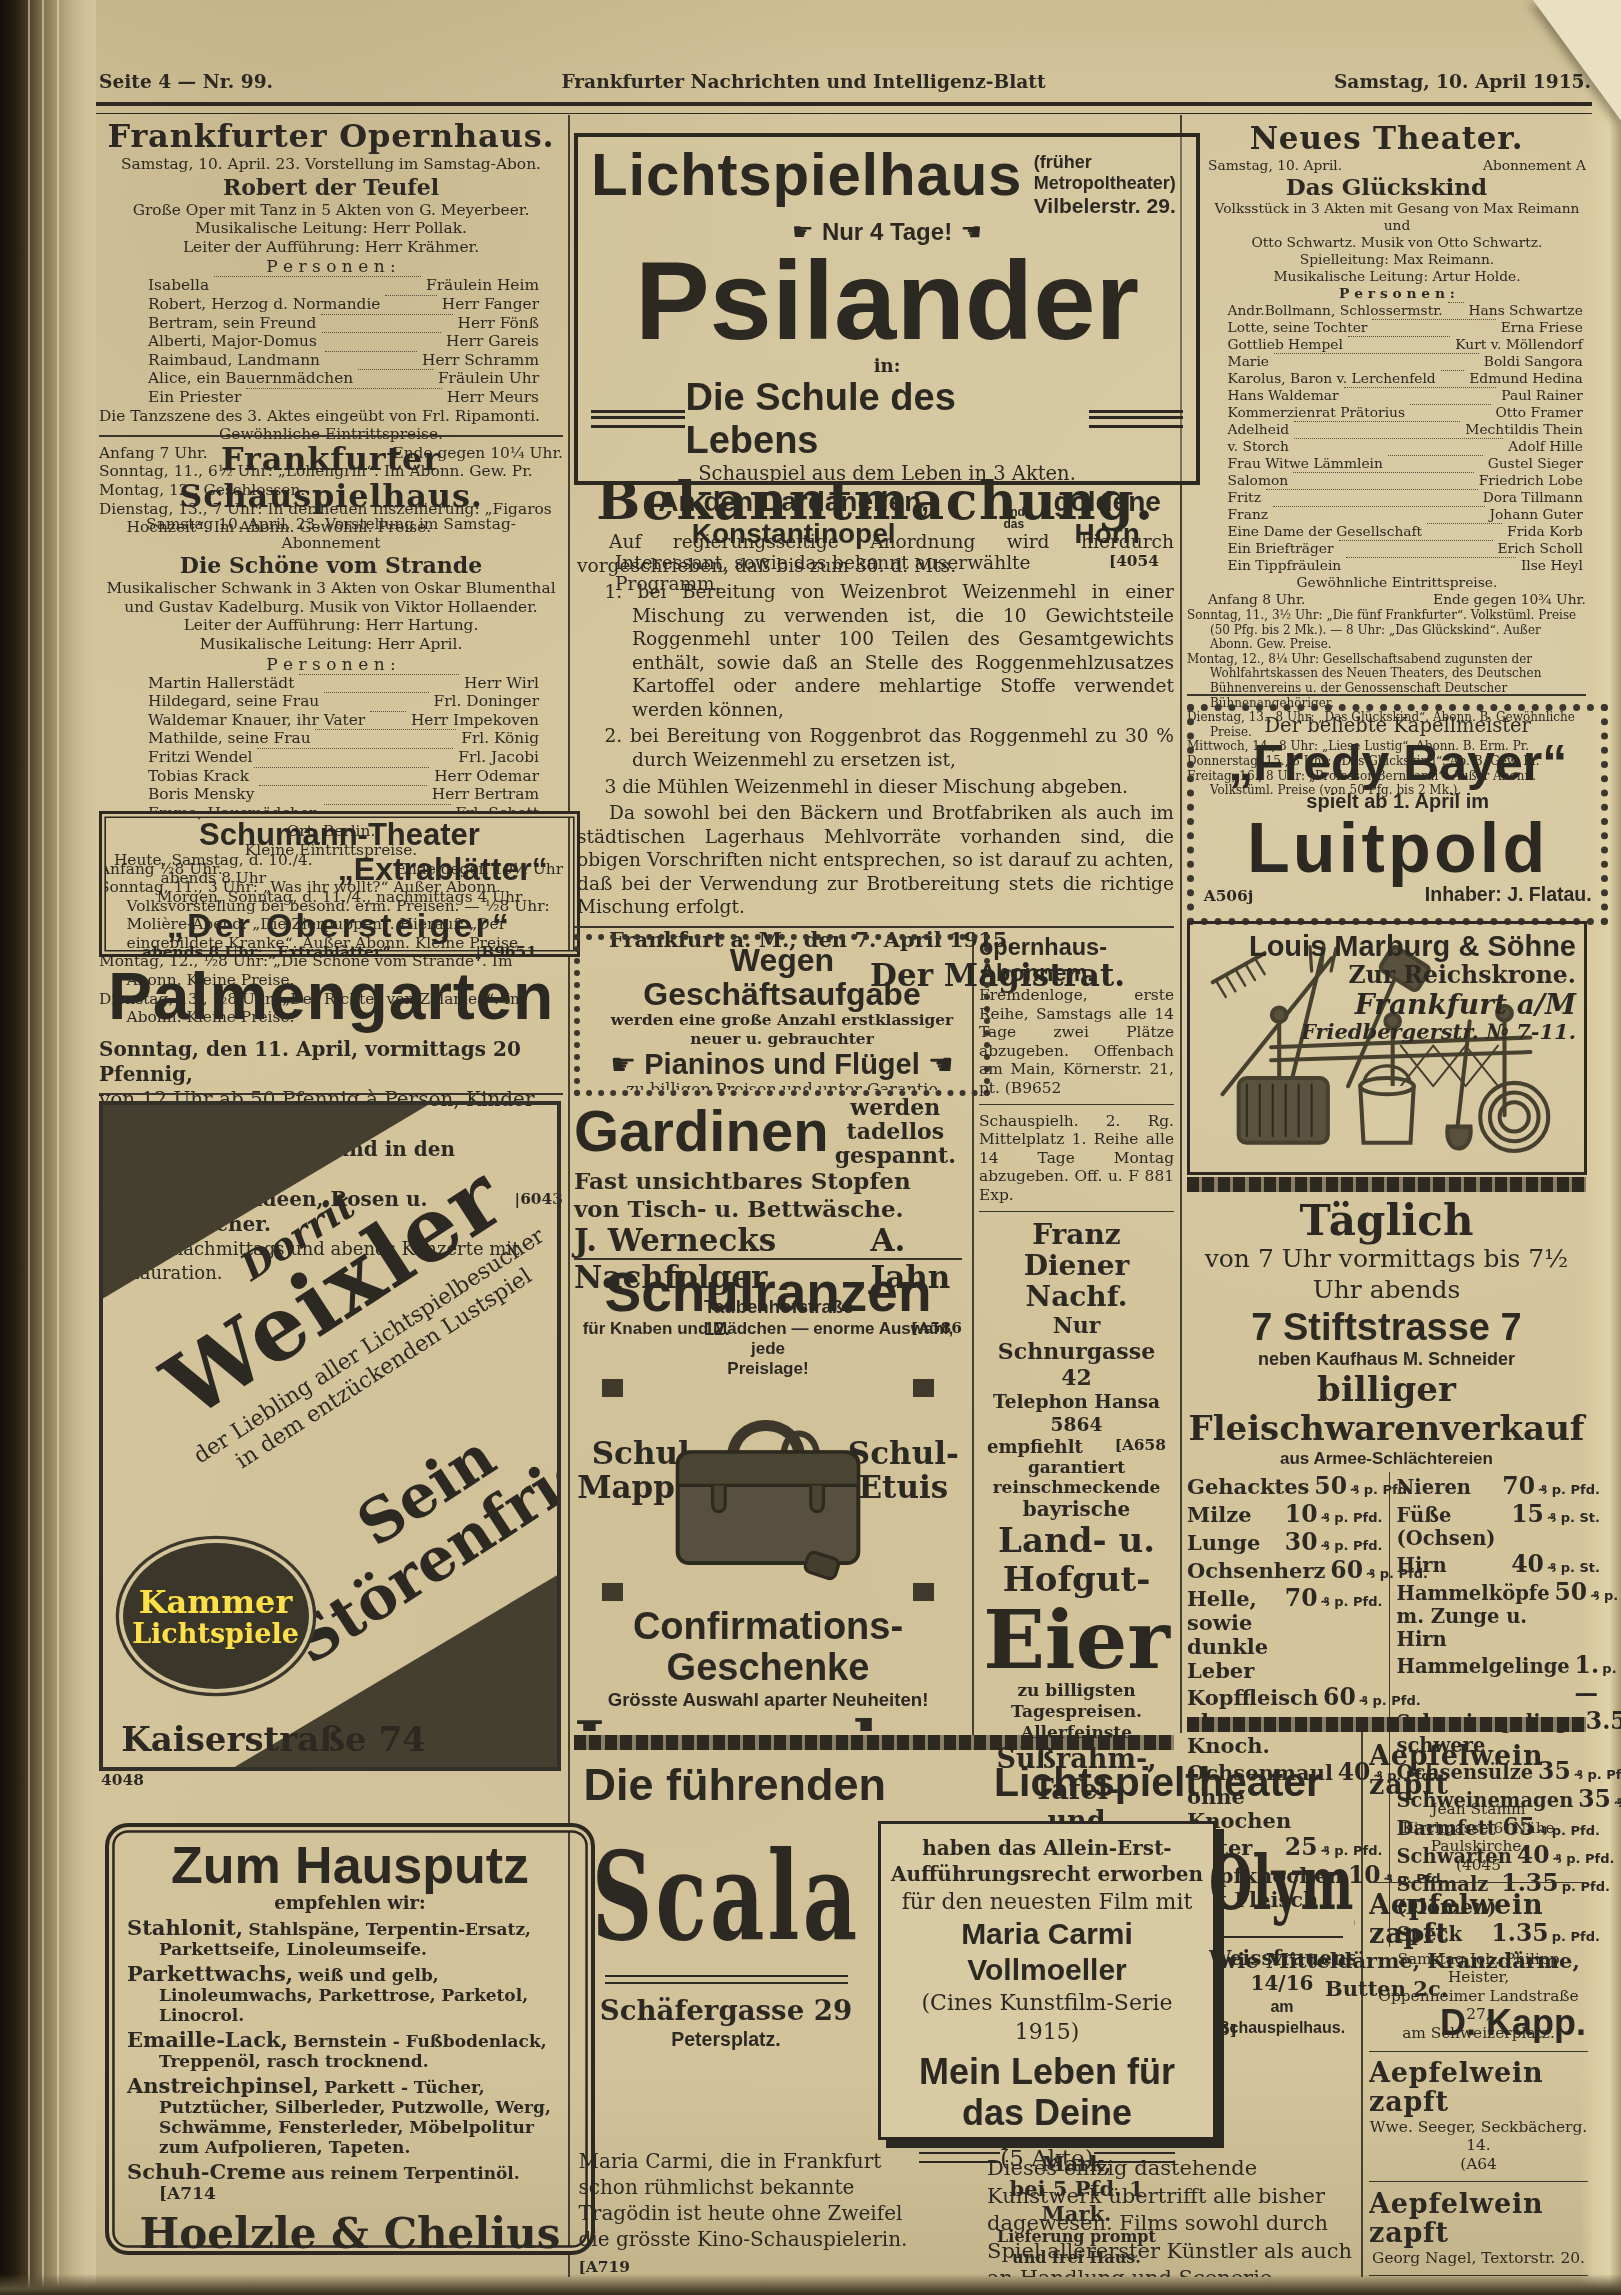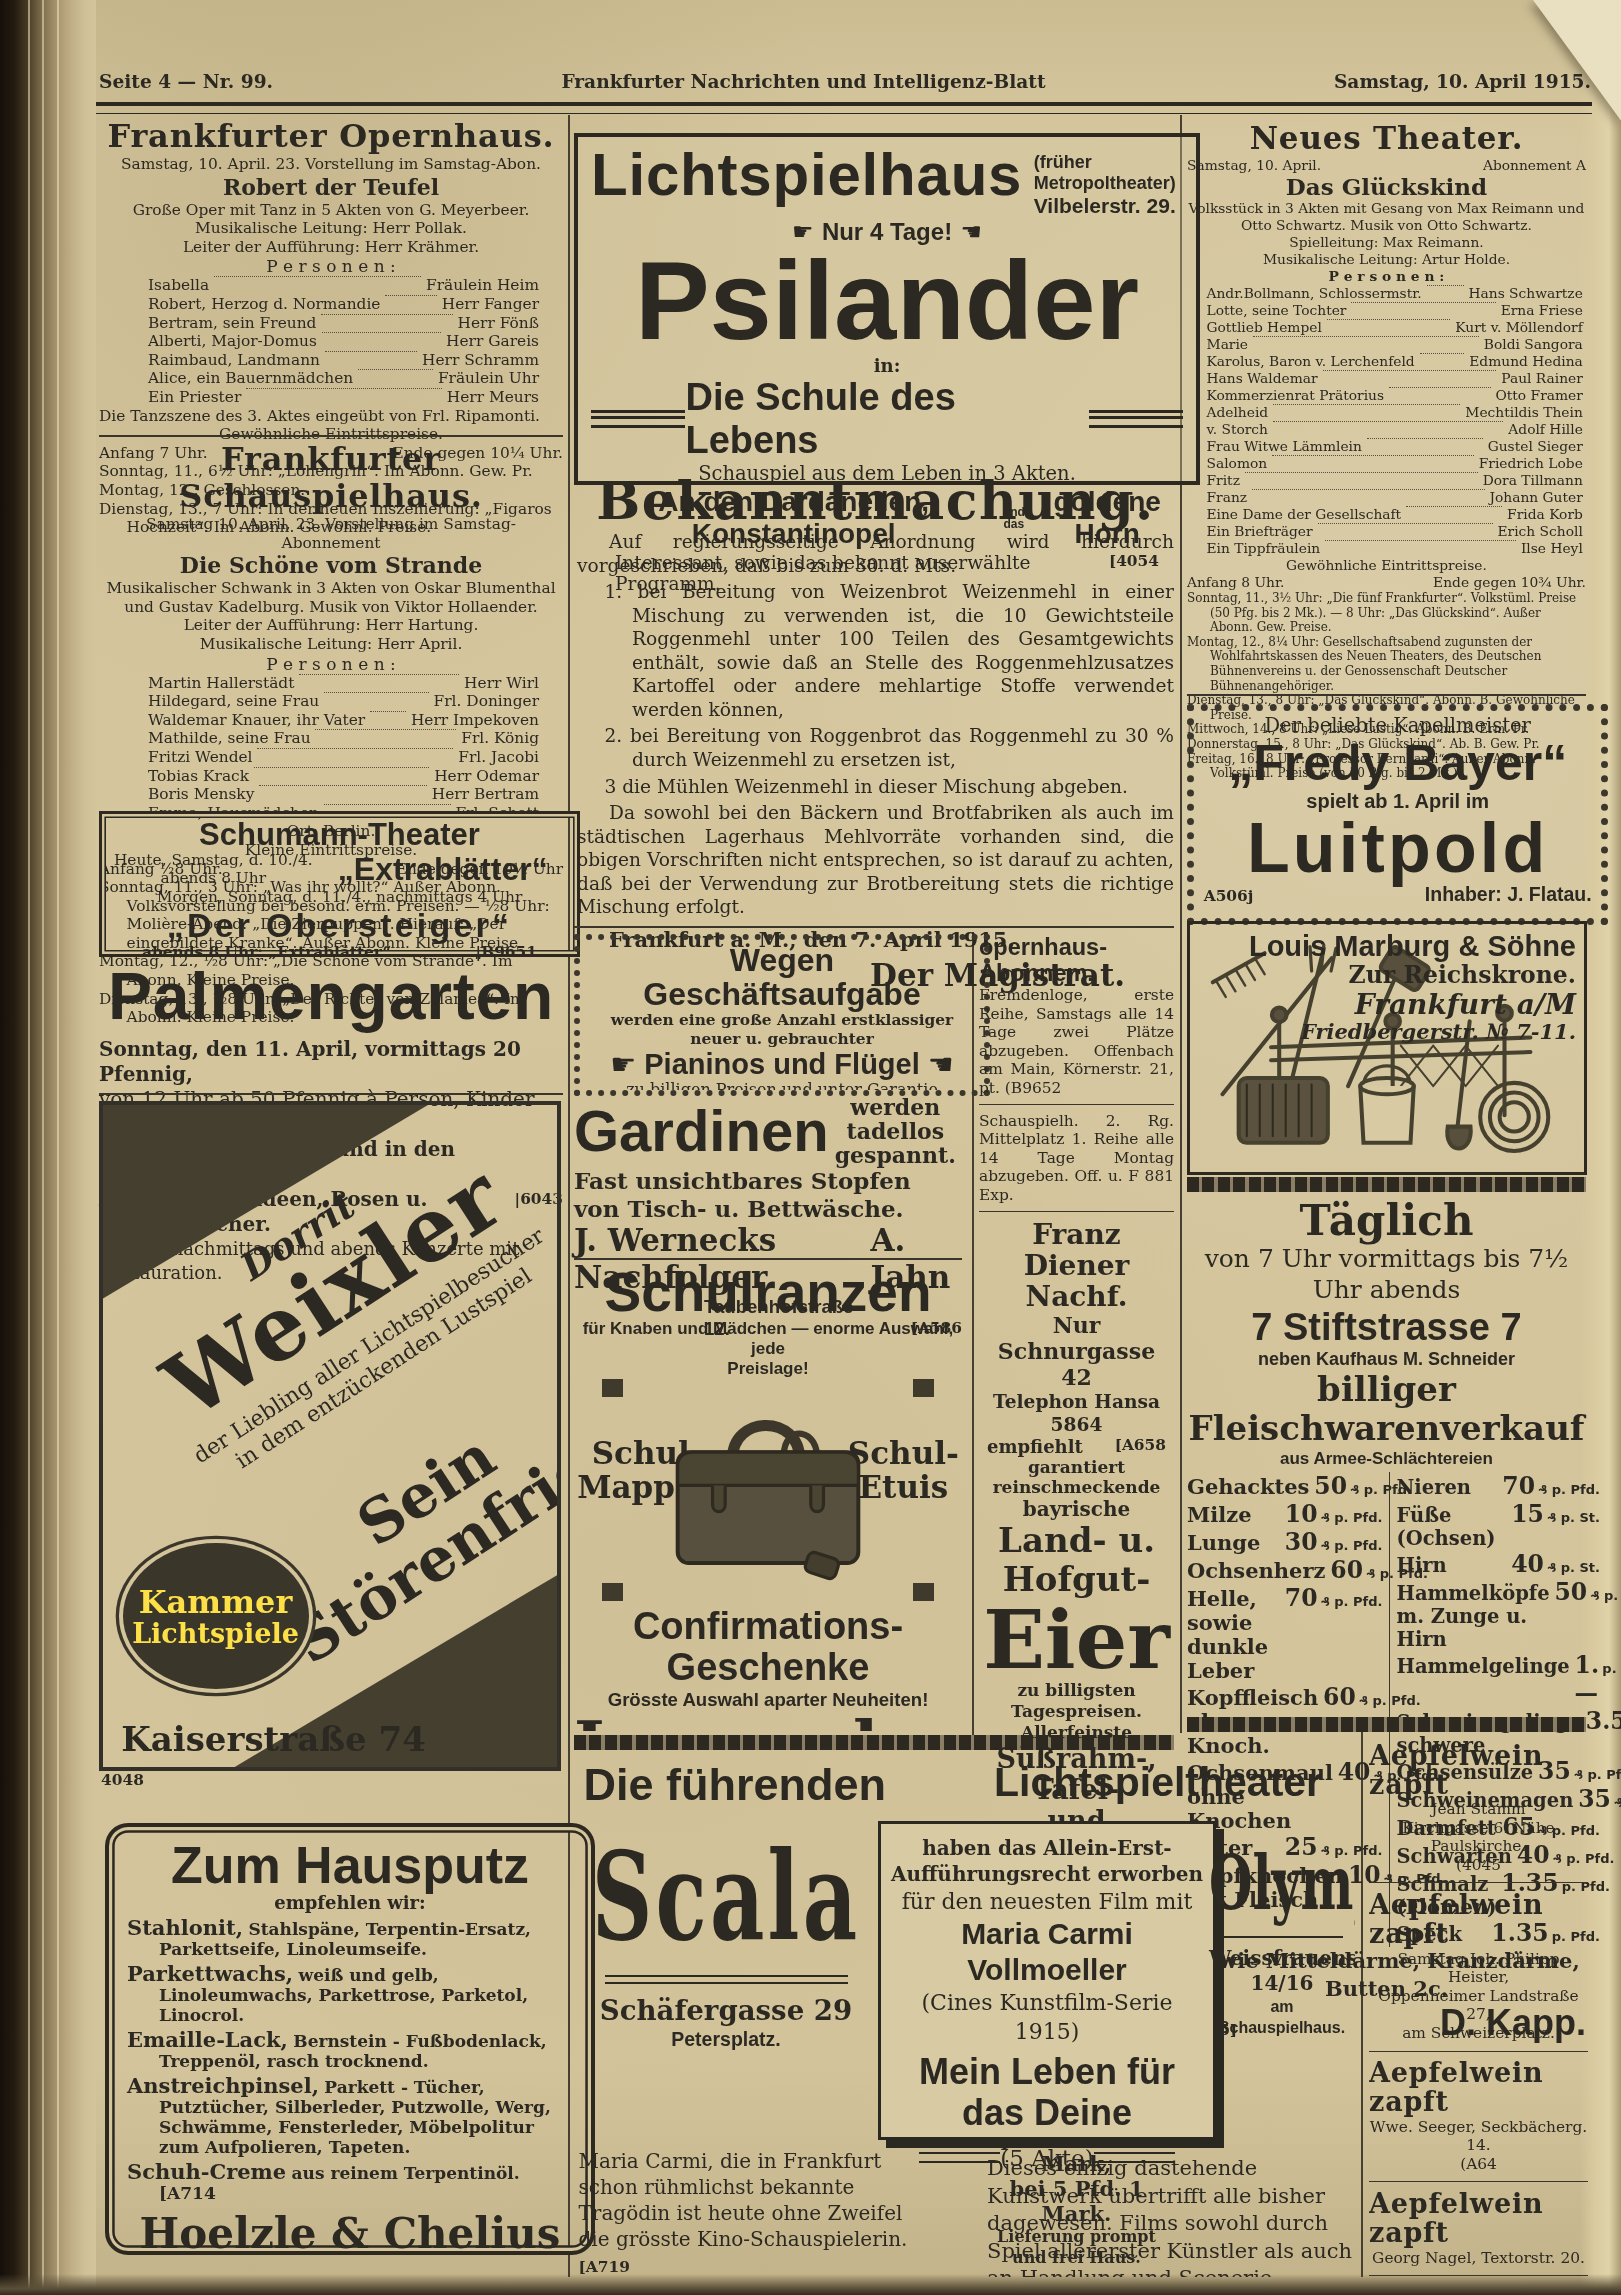--- a/index.html
+++ b/index.html
@@ -12,21 +12,21 @@
       linear-gradient(180deg,#cbbc92 0,#d5c69e 6%,#d3c49c 90%,#c2b289 100%);
     font-family:"DejaVu Serif",serif;color:#2c2922;}
   .sec{position:absolute;}
   .c{text-align:center;}
   .j{text-align:justify;}
   .b{font-weight:bold;}
   .i{font-style:italic;}
   .sans{font-family:"Liberation Sans","DejaVu Sans",sans-serif;}
   .pre{white-space:pre-line;}
   .fs15{font-size:12px;line-height:14.6px;}
-  .fs17{font-size:13.8px;line-height:17px;}
+  .fs17{font-size:13.8px;line-height:17px;margin-left:21px;}
   .fs19{font-size:15.4px;line-height:18.6px;}
   .fs21{font-size:17px;line-height:20px;}
   .fs23{font-size:18.6px;line-height:23.5px;}
   .t1{font-size:32px;line-height:37px;font-weight:bold;text-align:center;letter-spacing:0.8px;}
   .hang{padding-left:27.6px;text-indent:-27.6px;}
   .rule{position:absolute;background:#39352a;height:1.6px;}
   .vrule{position:absolute;background:#45402f;width:1.6px;}
   .prow{display:flex;align-items:flex-start;}
   .lead{flex:1;min-width:11.4px;border-bottom:1.6px dotted #56503d;margin:0 4.9px 3.2px;}
   .pname{white-space:nowrap;}

